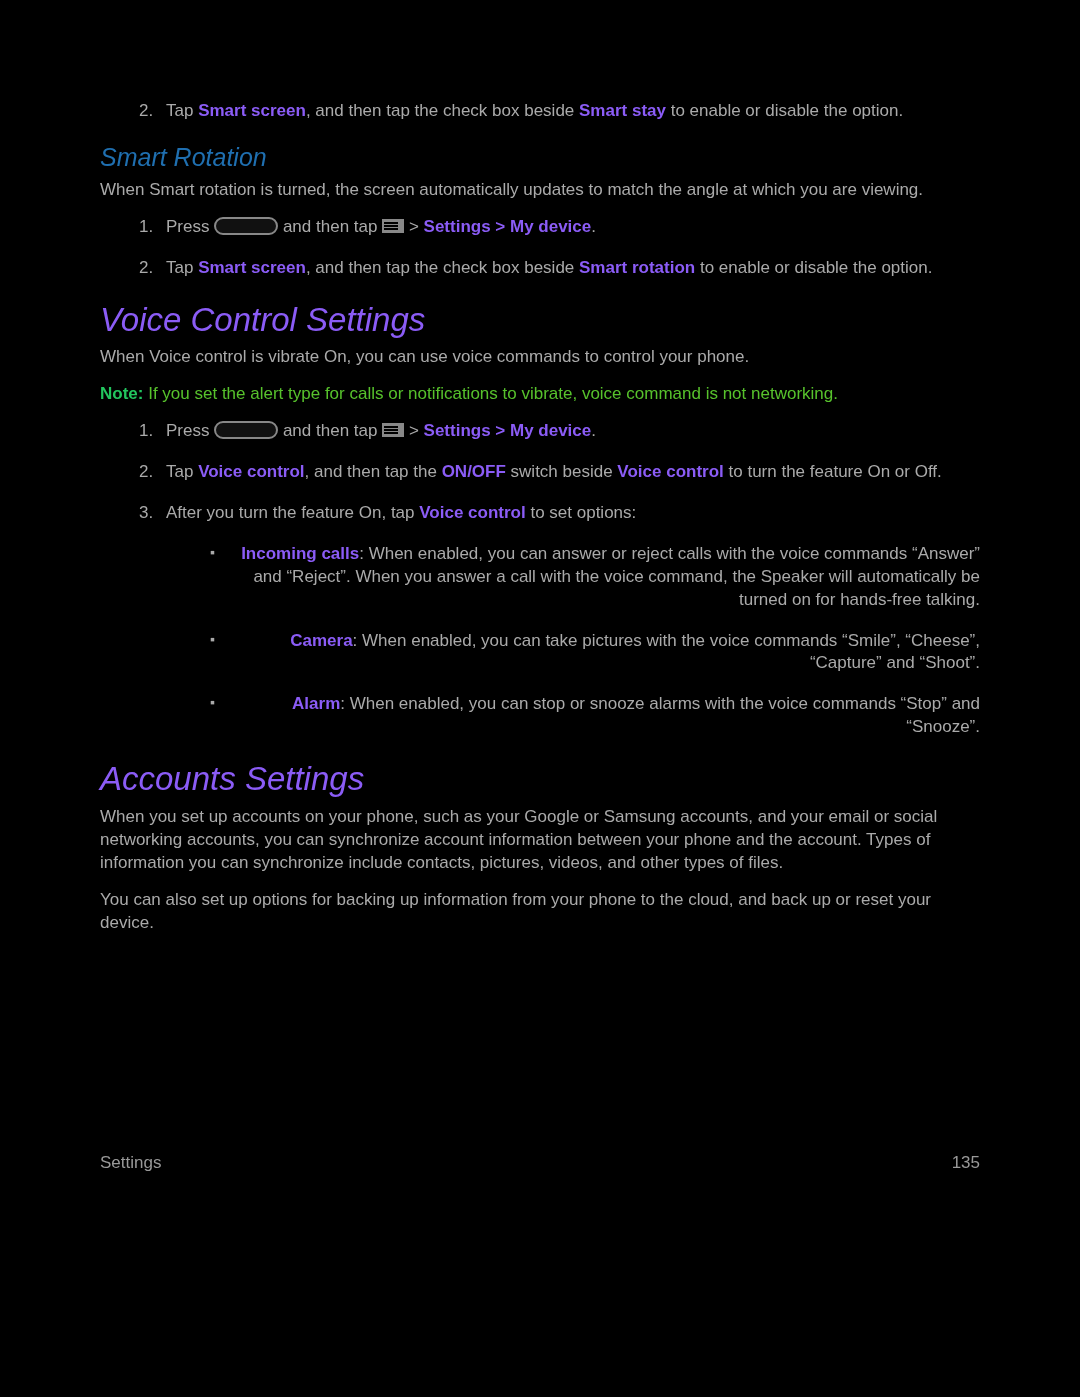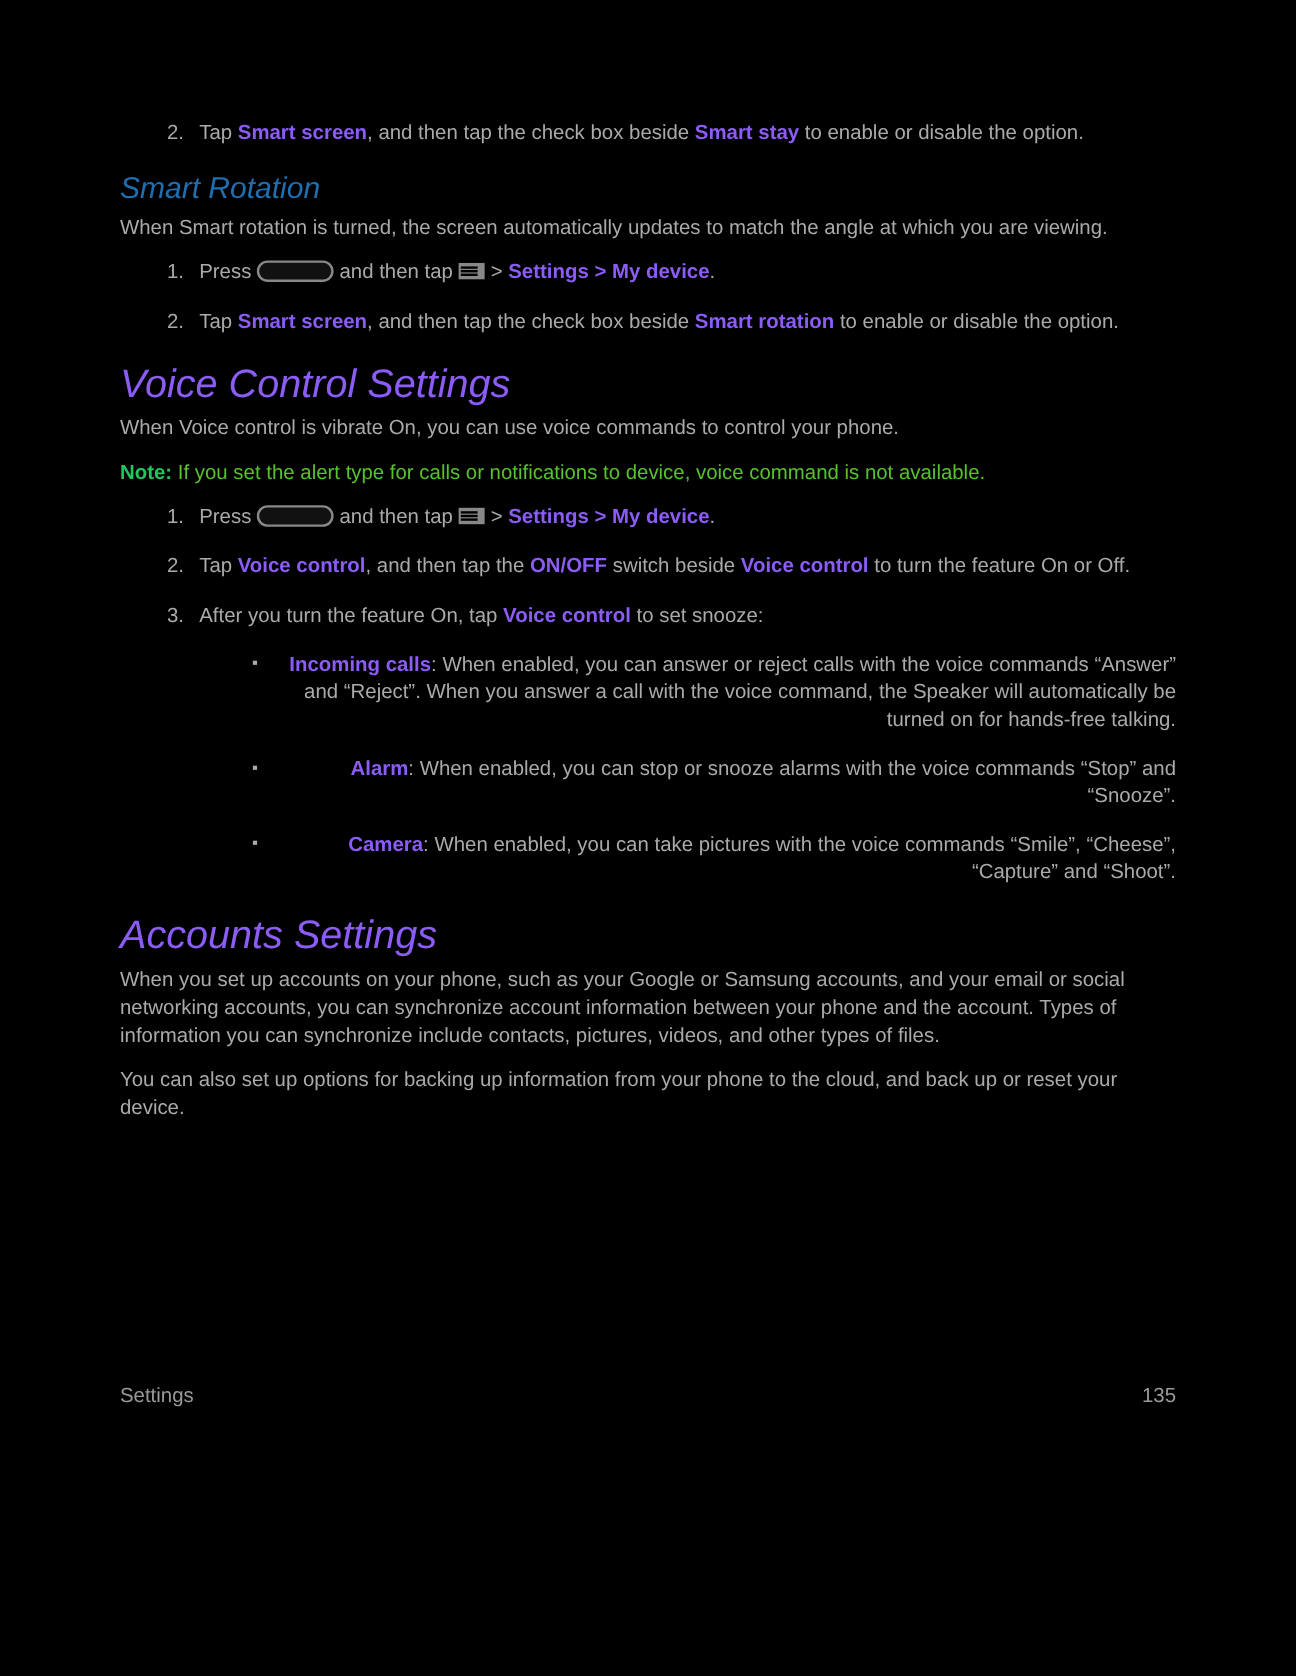--- a/index.html
+++ b/index.html
@@ -116,46 +116,46 @@
         </svg></span><span> &gt; </span><span class="bold">Settings</span><span class="bold"> &gt; </span><span class="bold">My device</span><span>.</span>
   </li>
   <li>
     <span>Tap </span><span class="bold">Smart screen</span><span>, and then tap the check box beside </span><span class="bold">Smart rotation</span><span> to enable or disable the option.</span>
   </li>
 </ol>
 
 <div class="h2">Voice Control Settings</div>
 <div class="para">When Voice control is vibrate On, you can use voice commands to control your phone.</div>
 <div class="note">
-  <span class="bold" style="color:#22c55e">Note:</span><span> If you set the alert type for calls or notifications to device, voice command is not available.</span>
+  <span class="bold" style="color:#22c55e">Note:</span><span> If you set the alert type for calls or notifications to vibrate, voice command is not networking.</span>
 </div>
 
 <ol>
   <li>
     <span>Press </span><span class="homekey"></span><span> and then tap </span><span class="menuicon"><svg viewBox="0 0 22 14">
           <rect x="0" y="0" width="22" height="14" fill="#888"></rect>
           <rect x="2" y="3" width="14" height="2" fill="#000"></rect>
           <rect x="2" y="6" width="14" height="2" fill="#000"></rect>
           <rect x="2" y="9" width="14" height="2" fill="#000"></rect>
         </svg></span><span> &gt; </span><span class="bold">Settings</span><span class="bold"> &gt; </span><span class="bold">My device</span><span>.</span>
   </li>
   <li>
     <span>Tap </span><span class="bold">Voice control</span><span>, and then tap the </span><span class="bold">ON/OFF</span><span> switch beside </span><span class="bold">Voice control</span><span> to turn the feature On or Off.</span>
   </li>
   <li>
-    <span>After you turn the feature On, tap </span><span class="bold">Voice control</span><span> to set snooze:</span>
+    <span>After you turn the feature On, tap </span><span class="bold">Voice control</span><span> to set options:</span>
     <ul style="margin-top:18px;text-align:right;">
       <li>
         <span class="bold">Incoming calls</span><span>: When enabled, you can answer or reject calls with the voice commands “Answer” and “Reject”. When you answer a call with the voice command, the Speaker will automatically be turned on for hands-free talking.</span>
       </li>
       <li>
-        <span class="bold">Alarm</span><span>: When enabled, you can stop or snooze alarms with the voice commands “Stop” and “Snooze”.</span>
+        <span class="bold">Camera</span><span>: When enabled, you can take pictures with the voice commands “Smile”, “Cheese”, “Capture” and “Shoot”.</span>
       </li>
       <li>
-        <span class="bold">Camera</span><span>: When enabled, you can take pictures with the voice commands “Smile”, “Cheese”, “Capture” and “Shoot”.</span>
+        <span class="bold">Alarm</span><span>: When enabled, you can stop or snooze alarms with the voice commands “Stop” and “Snooze”.</span>
       </li>
     </ul>
   </li>
 </ol>
 
 <div class="h2">Accounts Settings</div>
 <div class="para">When you set up accounts on your phone, such as your Google or Samsung accounts, and your email or social networking accounts, you can synchronize account information between your phone and the account. Types of information you can synchronize include contacts, pictures, videos, and other types of files.</div>
 <div class="para">You can also set up options for backing up information from your phone to the cloud, and back up or reset your device.</div>
 
 <div class="footer">

